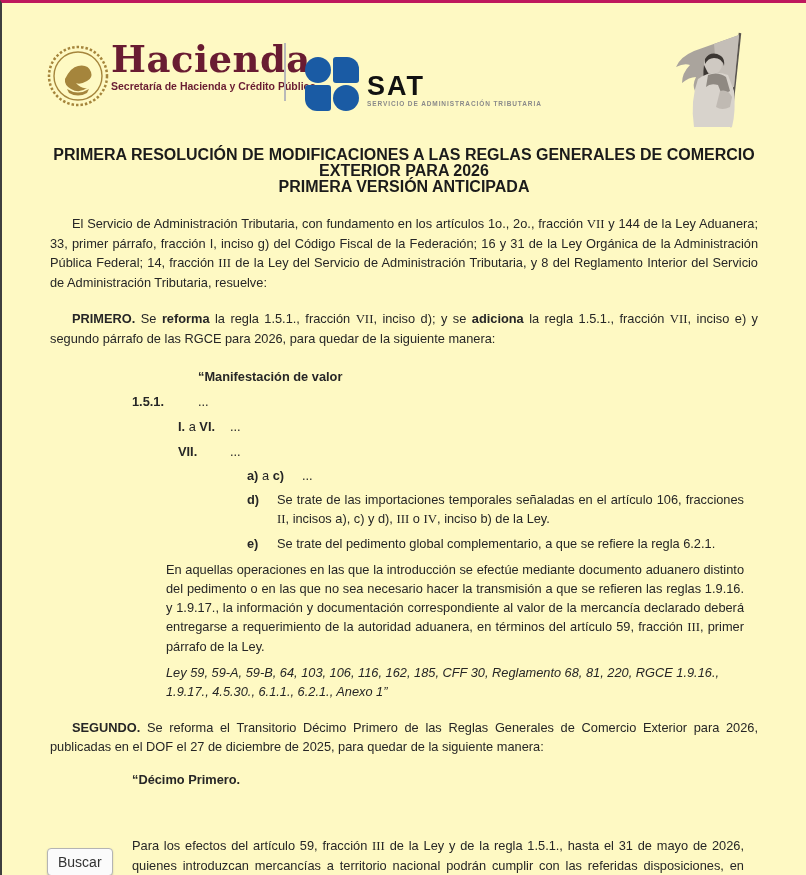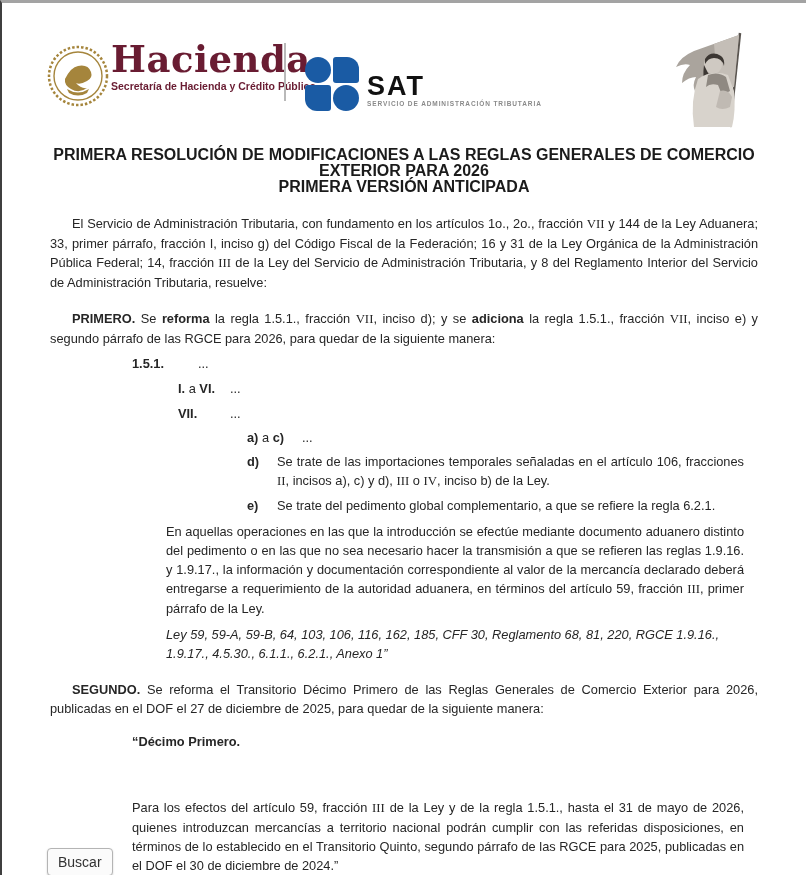--- a/index.html
+++ b/index.html
@@ -1,19 +1,19 @@
 <!DOCTYPE html>
 <html><head>
 <meta charset="utf-8">
 <style>
   * { margin:0; padding:0; box-sizing:border-box; }
   html,body { background:#e8e8e8; }
   .page {
-    position:relative; width:806px; height:875px; background:#ffffff;
-    border-top:3px solid #a3a3a3; border-left:2px solid #3f3f3f;
+    position:relative; width:806px; height:875px; background:#fef9c3;
+    border-top:3px solid #be185d; border-left:2px solid #3f3f3f;
     font-family:"Liberation Sans", sans-serif; color:#262626; overflow:hidden;
   }
   .b { font-weight:bold; }
   .i { font-style:italic; }
   .sf { font-family:"Liberation Serif", serif; }
 
   
   .hdr { position:relative; margin:30px 45px 0 45px; height:102px; }
   .seal { position:absolute; left:0; top:12px; width:62px; height:62px; }
   .hac-block { position:absolute; left:64px; top:6px; }
@@ -125,20 +125,21 @@
     <div class="title">
       <div>PRIMERA RESOLUCIÓN DE MODIFICACIONES A LAS REGLAS GENERALES DE COMERCIO EXTERIOR PARA 2026</div>
       <div>PRIMERA VERSIÓN ANTICIPADA</div>
     </div>
 
     <p class="p-intro"><span>El Servicio de Administración Tributaria, con fundamento en los artículos 1o., 2o., fracción </span><span class="sf">VII</span><span> y 144 de la Ley Aduanera; 33, primer párrafo, fracción I, inciso g) del Código Fiscal de la Federación; 16 y 31 de la Ley Orgánica de la Administración Pública Federal; 14, fracción </span><span class="sf">III</span><span> de la Ley del Servicio de Administración Tributaria, y 8 del Reglamento Interior del Servicio de Administración Tributaria, resuelve:</span></p>
 
     <p class="p-res"><span class="b">PRIMERO. </span><span>Se </span><span class="b">reforma</span><span> la regla 1.5.1., fracción </span><span class="sf">VII</span><span>, inciso d); y se </span><span class="b">adiciona</span><span> la regla 1.5.1., fracción </span><span class="sf">VII</span><span>, inciso e) y segundo párrafo de las RGCE para 2026, para quedar de la siguiente manera:</span></p>
 
     <div class="quote-block">
+      <div class="q-heading">“Manifestación de valor</div>
 
       <div class="rule-row">
         <div class="rule-label">1.5.1.</div>
         <div>...</div>
       </div>
 
       <div class="roman-rows">
         <div class="roman-row">
           <div class="roman-label"><span class="b">I.</span><span> a </span><span class="b">VI.</span></div>
           <div>...</div>

